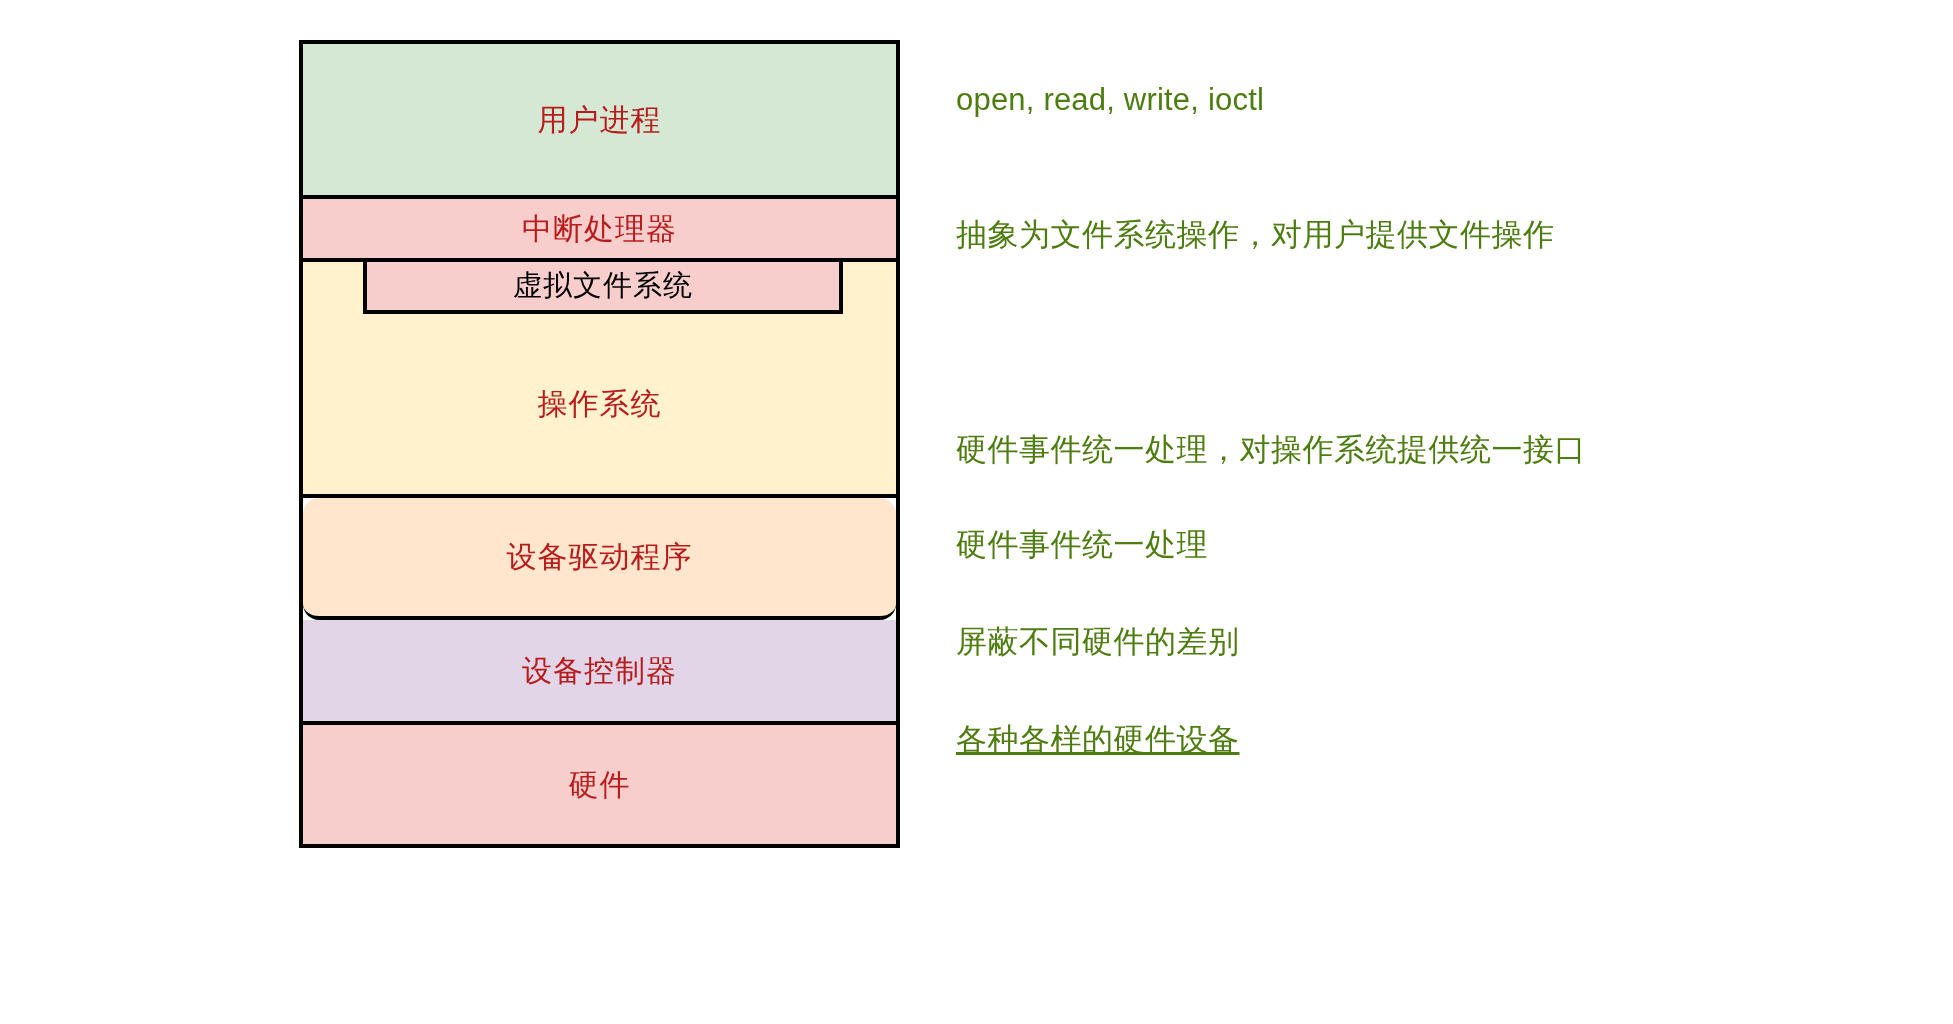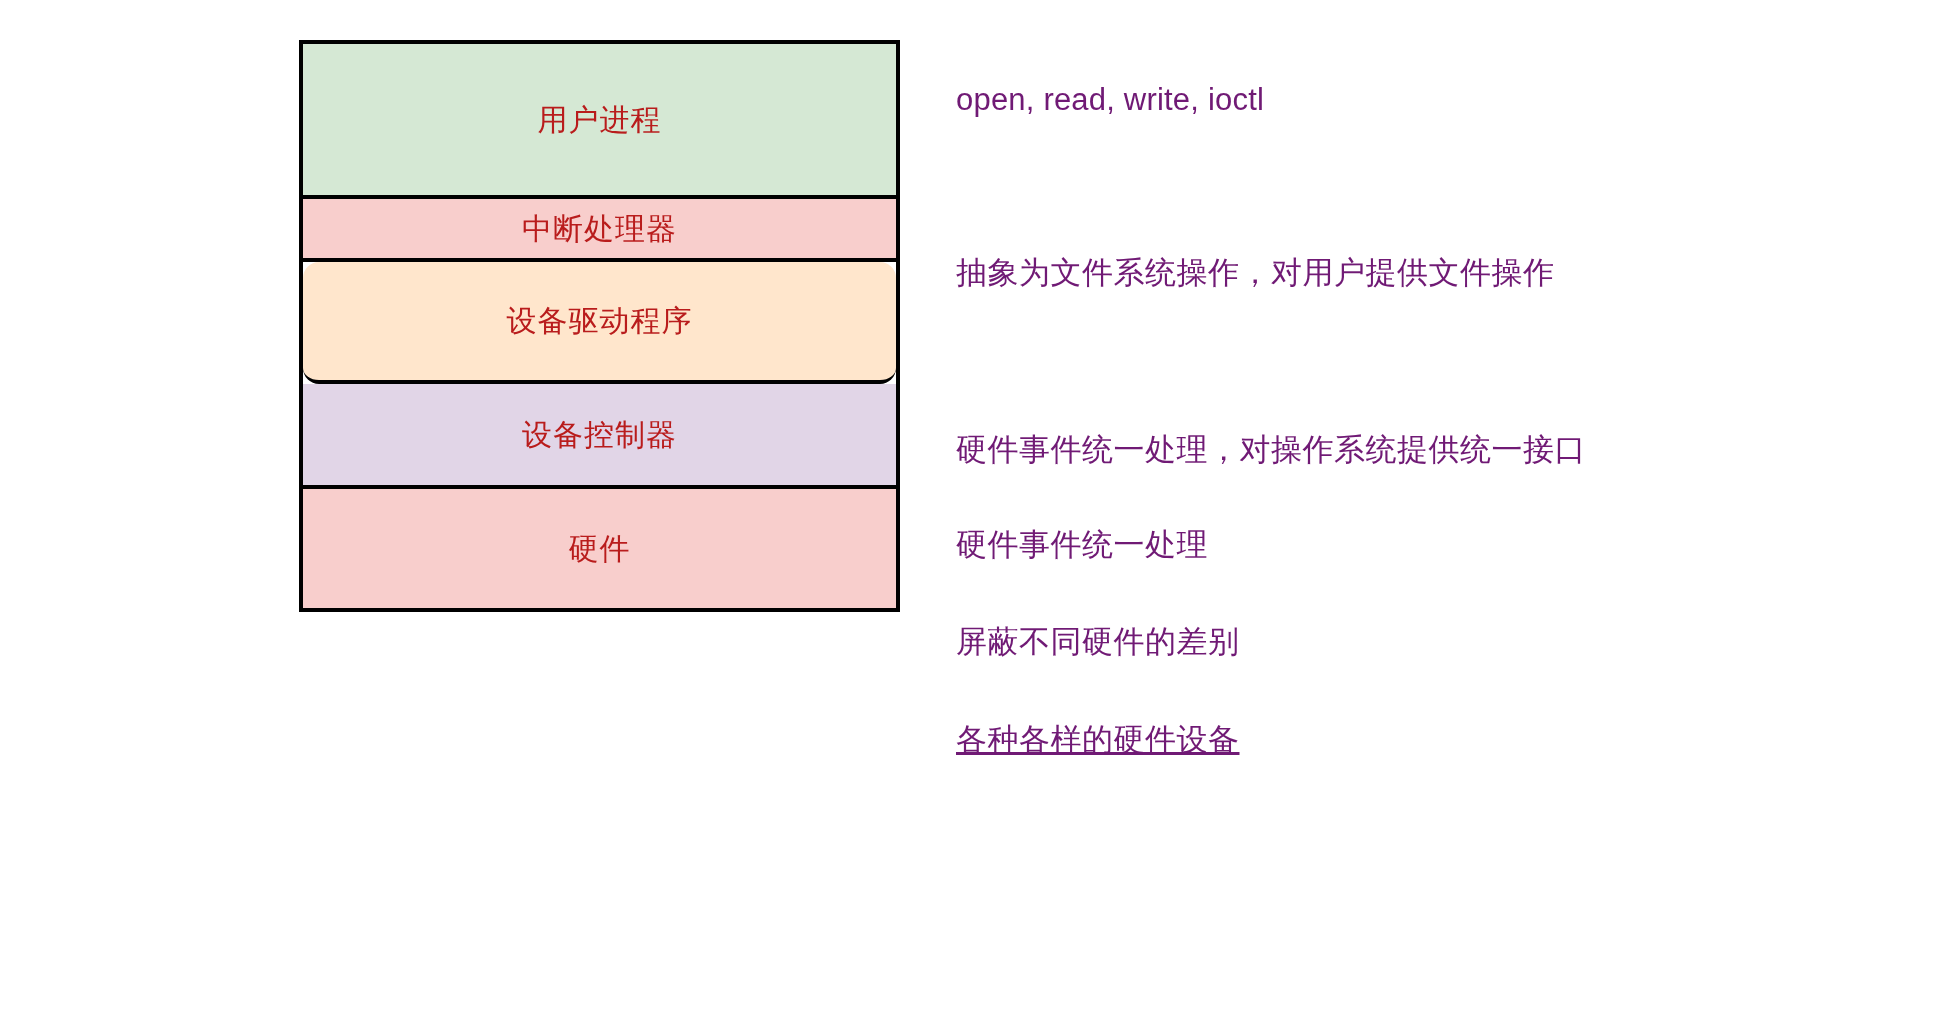--- a/index.html
+++ b/index.html
@@ -101,61 +101,69 @@
     top: 0;
     width: 960px;
     height: 1024px;
   }
   .annotation {
     position: absolute;
     left: 0;
     font-size: 31px;
     line-height: 1.3;
     letter-spacing: 0.5px;
-    color: #701a75;
+    color: #4d7c0f;
     white-space: nowrap;
   }
   .ann-latin { letter-spacing: 0.2px; }
 </style>
 </head>
 <body>
 
 <div class="canvas">
 
   <div class="stack">
 
     <div class="layer layer-user">
       <span class="layer-label">用户进程</span>
     </div>
 
     <div class="layer layer-fsif">
       <span class="layer-label">中断处理器</span>
     </div>
 
+    <div class="layer layer-os">
+      <div class="vfs-box">
+        <span class="vfs-label">虚拟文件系统</span>
+      </div>
+      <div class="os-label-wrap">
+        <span class="layer-label">操作系统</span>
+      </div>
+    </div>
 
     <div class="layer layer-driver">
       <span class="layer-label">设备驱动程序</span>
     </div>
 
 
     <div class="layer layer-devctrl">
       <span class="layer-label">设备控制器</span>
     </div>
 
     <div class="layer layer-hardware">
       <span class="layer-label">硬件</span>
     </div>
 
   </div>
 
   <div class="annotations">
 
     <div class="annotation ann-latin" style="top: 80px;">open, read, write, ioctl</div>
 
-    <div class="annotation" style="top: 215px; margin-top: 38px;">抽象为文件系统操作，对用户提供文件操作</div>
+    <div class="annotation" style="top: 215px;">抽象为文件系统操作，对用户提供文件操作</div>
 
     <div class="annotation" style="top: 430px;">硬件事件统一处理，对操作系统提供统一接口</div>
 
     <div class="annotation" style="top: 525px;">硬件事件统一处理</div>
 
     <div class="annotation" style="top: 622px;">屏蔽不同硬件的差别</div>
 
     <div class="annotation" style="top: 720px; text-decoration: underline;">各种各样的硬件设备</div>
 
   </div>

